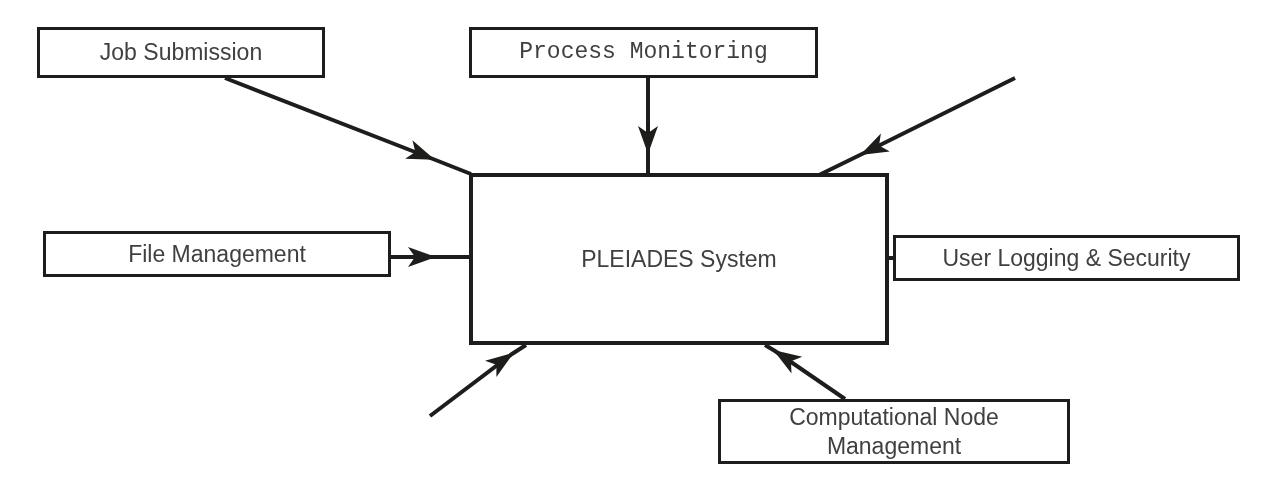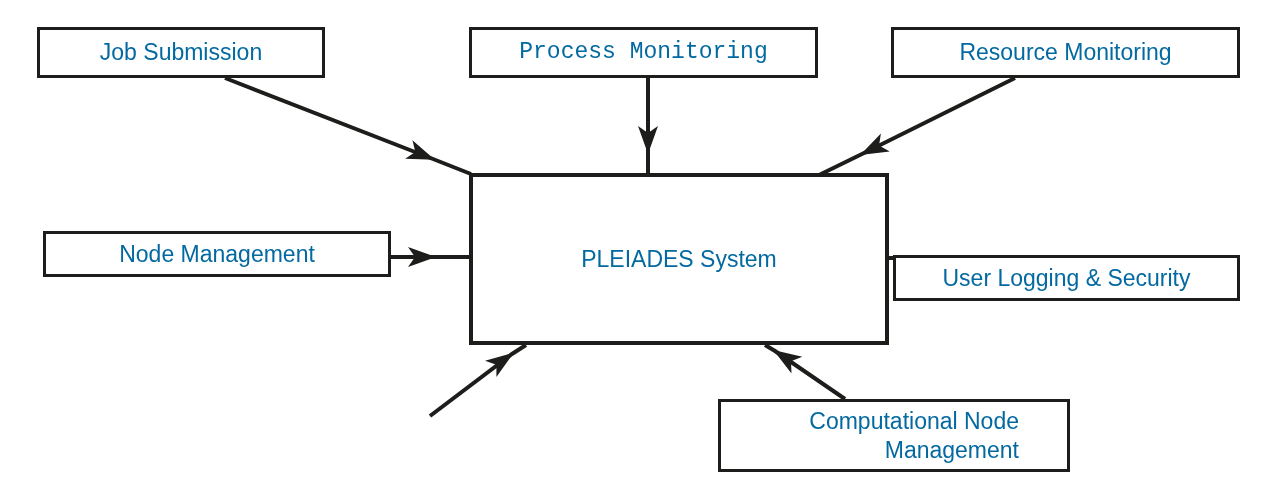--- a/index.html
+++ b/index.html
@@ -24,38 +24,38 @@
   }
   .node {
     position: absolute;
     box-sizing: border-box;
     background: #ffffff;
     border: 3px solid #1d1d1b;
     display: flex;
     align-items: center;
     justify-content: center;
     text-align: center;
-    color: #0369a1;
+    color: #404040;
     font-size: 23px;
     line-height: 29px;
   }
   .node .label-inner {
     display: inline-block;
   }
   .node-center {
     left: 469px; top: 173px; width: 420px; height: 172px;
     border-width: 4px;
   }
   .node-job-submission        { left: 37px;  top: 27px;  width: 288px; height: 51px; }
   .node-process-monitoring    { left: 469px; top: 27px;  width: 349px; height: 51px; font-family: Liberation Mono, monospace; }
   .node-resource-monitoring   { left: 891px; top: 27px;  width: 349px; height: 51px; }
   .node-file-management       { left: 43px;  top: 231px; width: 348px; height: 46px; }
-  .node-user-logging          { left: 893px; top: 235px; width: 347px; height: 46px; margin-top: 20px; }
+  .node-user-logging          { left: 893px; top: 235px; width: 347px; height: 46px; }
   .node-cross-compile         { left: 216px; top: 416px; width: 350px; height: 57px; }
-  .node-computational         { left: 718px; top: 399px; width: 352px; height: 73px; text-align: right; }
+  .node-computational         { left: 718px; top: 399px; width: 352px; height: 65px; }
   .node-computational .label-inner { max-width: 250px; }
   polyline.arrow {
     fill: none;
     stroke: #1d1d1b;
     stroke-width: 4;
   }
 </style>
 </head>
 <body>
 
@@ -77,26 +77,23 @@
   </svg>
 
   <div class="node node-job-submission">
     <span class="label-inner">Job Submission</span>
   </div>
 
   <div class="node node-process-monitoring">
     <span class="label-inner">Process Monitoring</span>
   </div>
 
-  <div class="node node-resource-monitoring">
-    <span class="label-inner">Resource Monitoring</span>
-  </div>
 
   <div class="node node-file-management">
-    <span class="label-inner">Node Management</span>
+    <span class="label-inner">File Management</span>
   </div>
 
   <div class="node node-center">
     <span class="label-inner">PLEIADES System</span>
   </div>
 
   <div class="node node-user-logging">
     <span class="label-inner">User Logging &amp; Security</span>
   </div>
 

